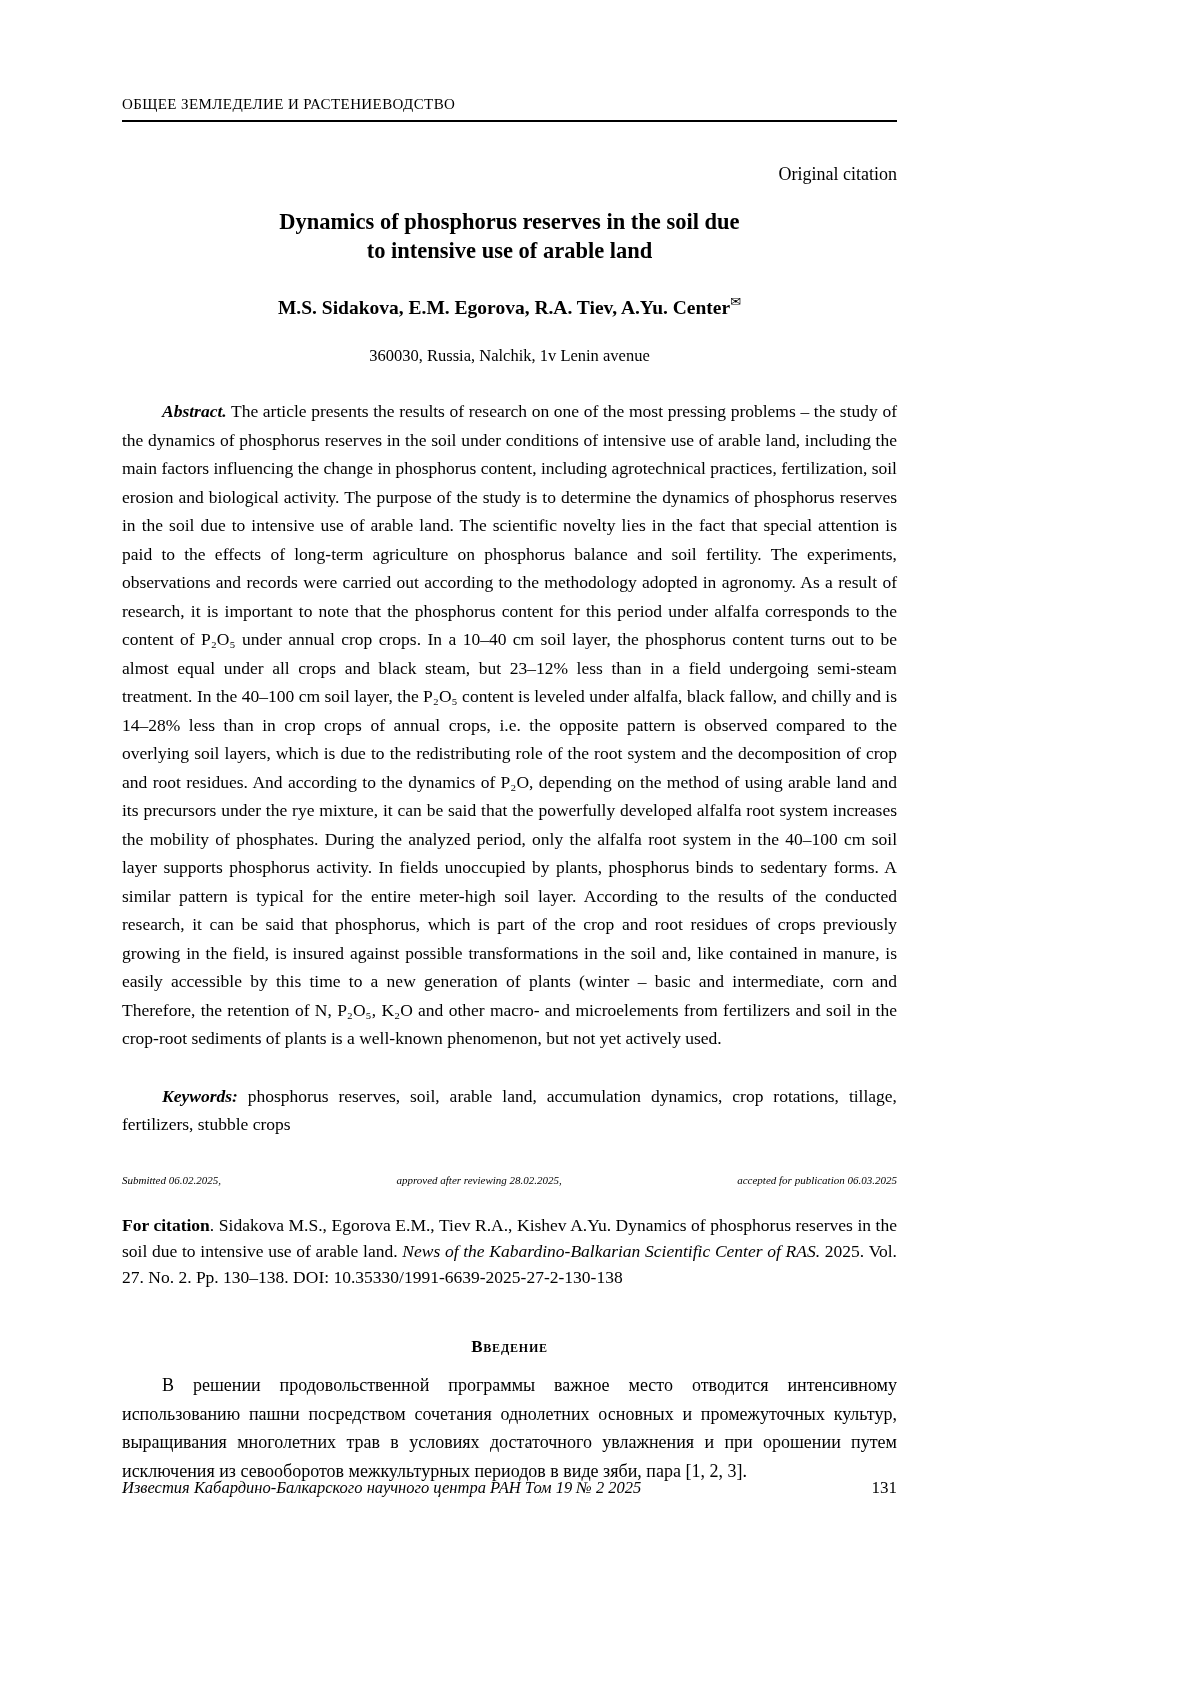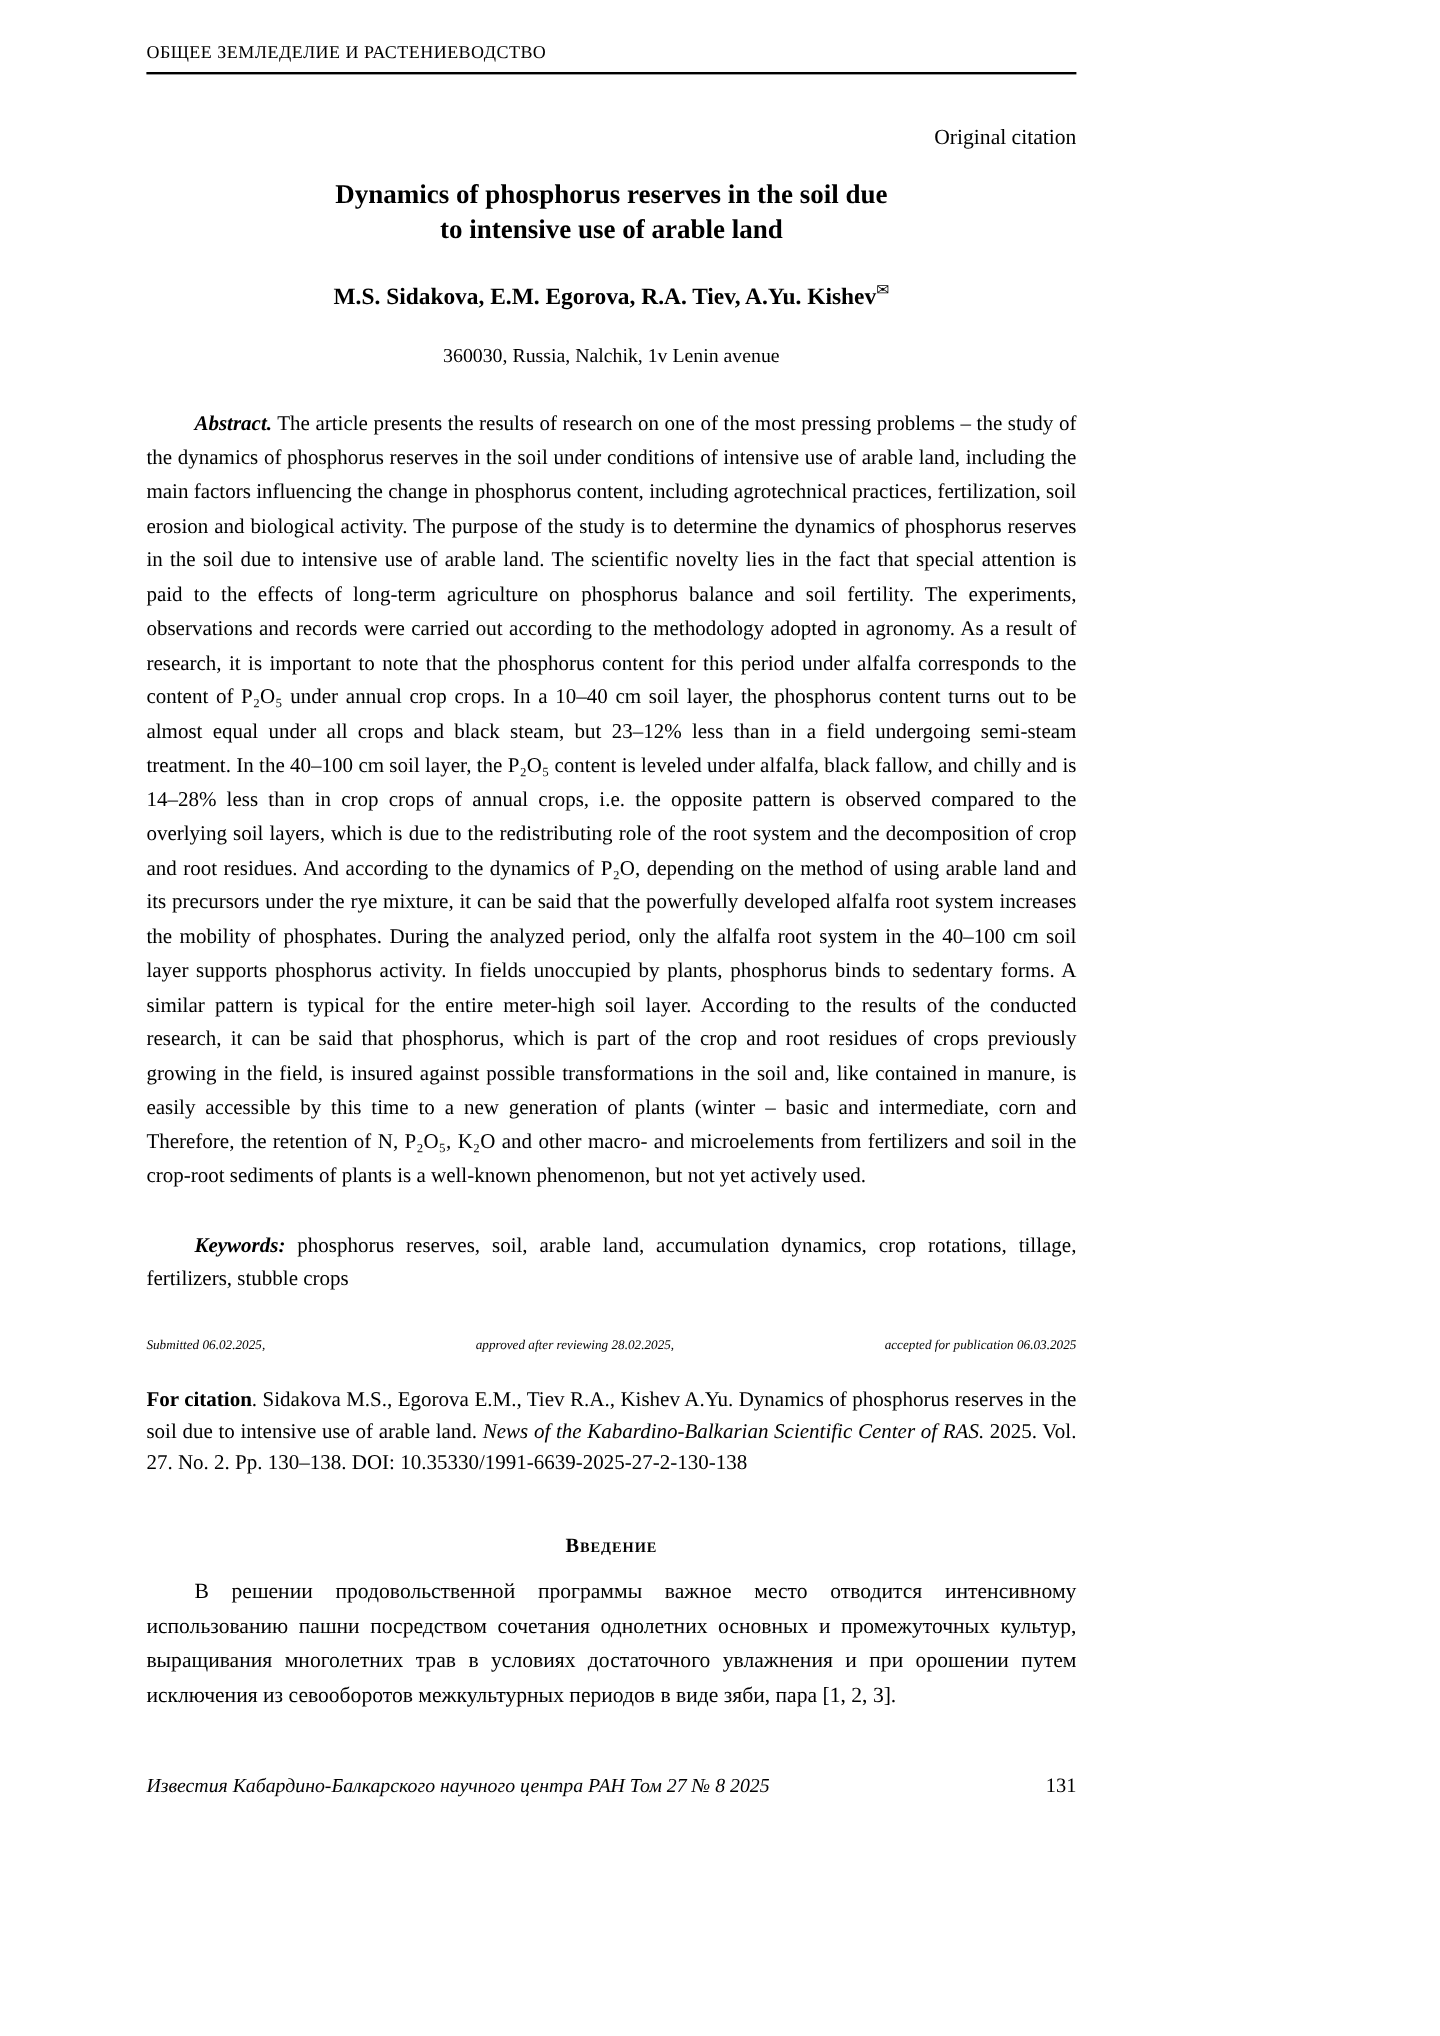--- a/index.html
+++ b/index.html
@@ -8,21 +8,21 @@
     width: 1200px;
     height: 1697px;
     position: relative;
     color: #000000;
     font-family: "Liberation Serif", serif;
   }
   .page {
     position: relative;
     width: 1012px;
     height: 1697px;
-    padding: 36px 115px 0 122px;
+    padding: 96px 115px 0 122px;
   }
   .running-head {
     font-size: 15px;
     letter-spacing: 0.4px;
   }
   .head-rule {
     border: none;
     border-top: 2px solid #000;
     margin-top: 7px;
   }
@@ -131,21 +131,21 @@
   </header>
 
   <div class="article-type">Original citation</div>
 
   <h1 class="paper-title">
     <span>Dynamics of phosphorus reserves in the soil due</span>
     <span>to intensive use of arable land</span>
   </h1>
 
   <div class="authors">
-    <span>M.S. Sidakova, E.M. Egorova, R.A. Tiev, A.Yu. Kishev</span><sup>✉</sup>
+    <span>M.S. Sidakova, E.M. Egorova, R.A. Tiev, A.Yu. Center</span><sup>✉</sup>
   </div>
 
   <div class="affiliation">
     <span>360030, Russia, Nalchik, 1v Lenin avenue</span>
   </div>
 
   <p class="abstract">
     <span class="abstract-label">Abstract.</span><span> The article presents the results of research on one of the most pressing problems – the study of the dynamics of phosphorus reserves in the soil under conditions of intensive use of arable land, including the main factors influencing the change in phosphorus content, including agrotechnical practices, fertilization, soil erosion and biological activity. The purpose of the study is to determine the dynamics of phosphorus reserves in the soil due to intensive use of arable land. The scientific novelty lies in the fact that special attention is paid to the effects of long-term agriculture on phosphorus balance and soil fertility. The experiments, observations and records were carried out according to the methodology adopted in agronomy. As a result of research, it is important to note that the phosphorus content for this period under alfalfa corresponds to the content of P₂O₅ under annual crop crops. In a 10–40 cm soil layer, the phosphorus content turns out to be almost equal under all crops and black steam, but 23–12% less than in a field undergoing semi-steam treatment. In the 40–100 cm soil layer, the P₂O₅ content is leveled under alfalfa, black fallow, and chilly and is 14–28% less than in crop crops of annual crops, i.e. the opposite pattern is observed compared to the overlying soil layers, which is due to the redistributing role of the root system and the decomposition of crop and root residues. And according to the dynamics of P₂O, depending on the method of using arable land and its precursors under the rye mixture, it can be said that the powerfully developed alfalfa root system increases the mobility of phosphates. During the analyzed period, only the alfalfa root system in the 40–100 cm soil layer supports phosphorus activity. In fields unoccupied by plants, phosphorus binds to sedentary forms. A similar pattern is typical for the entire meter-high soil layer. According to the results of the conducted research, it can be said that phosphorus, which is part of the crop and root residues of crops previously growing in the field, is insured against possible transformations in the soil and, like contained in manure, is easily accessible by this time to a new generation of plants (winter – basic and intermediate, corn and Therefore, the retention of N, P₂O₅, K₂O and other macro- and microelements from fertilizers and soil in the crop-root sediments of plants is a well-known phenomenon, but not yet actively used.</span>
   </p>
 
@@ -161,17 +161,17 @@
 
   <p class="citation">
     <span class="citation-label">For citation</span><span>. Sidakova M.S., Egorova E.M., Tiev R.A., Kishev A.Yu. Dynamics of phosphorus reserves in the soil due to intensive use of arable land. </span><span class="citation-journal">News of the Kabardino-Balkarian Scientific Center of RAS.</span><span> 2025. Vol. 27. No. 2. Pp. 130–138. DOI: 10.35330/1991-6639-2025-27-2-130-138</span>
   </p>
 
   <h2 class="section-heading">Введение</h2>
 
   <p class="intro-paragraph">В решении продовольственной программы важное место отводится интенсивному использованию пашни посредством сочетания однолетних основных и промежуточных культур, выращивания многолетних трав в условиях достаточного увлажнения и при орошении путем исключения из севооборотов межкультурных периодов в виде зяби, пара [1, 2, 3].</p>
 
   <div class="footer">
-    <span class="footer-journal">Известия Кабардино-Балкарского научного центра РАН   Том 27   № 8   2025</span>
+    <span class="footer-journal">Известия Кабардино-Балкарского научного центра РАН   Том 19   № 2   2025</span>
     <span class="footer-page">131</span>
   </div>
 
 </div>
 
 </body></html>

